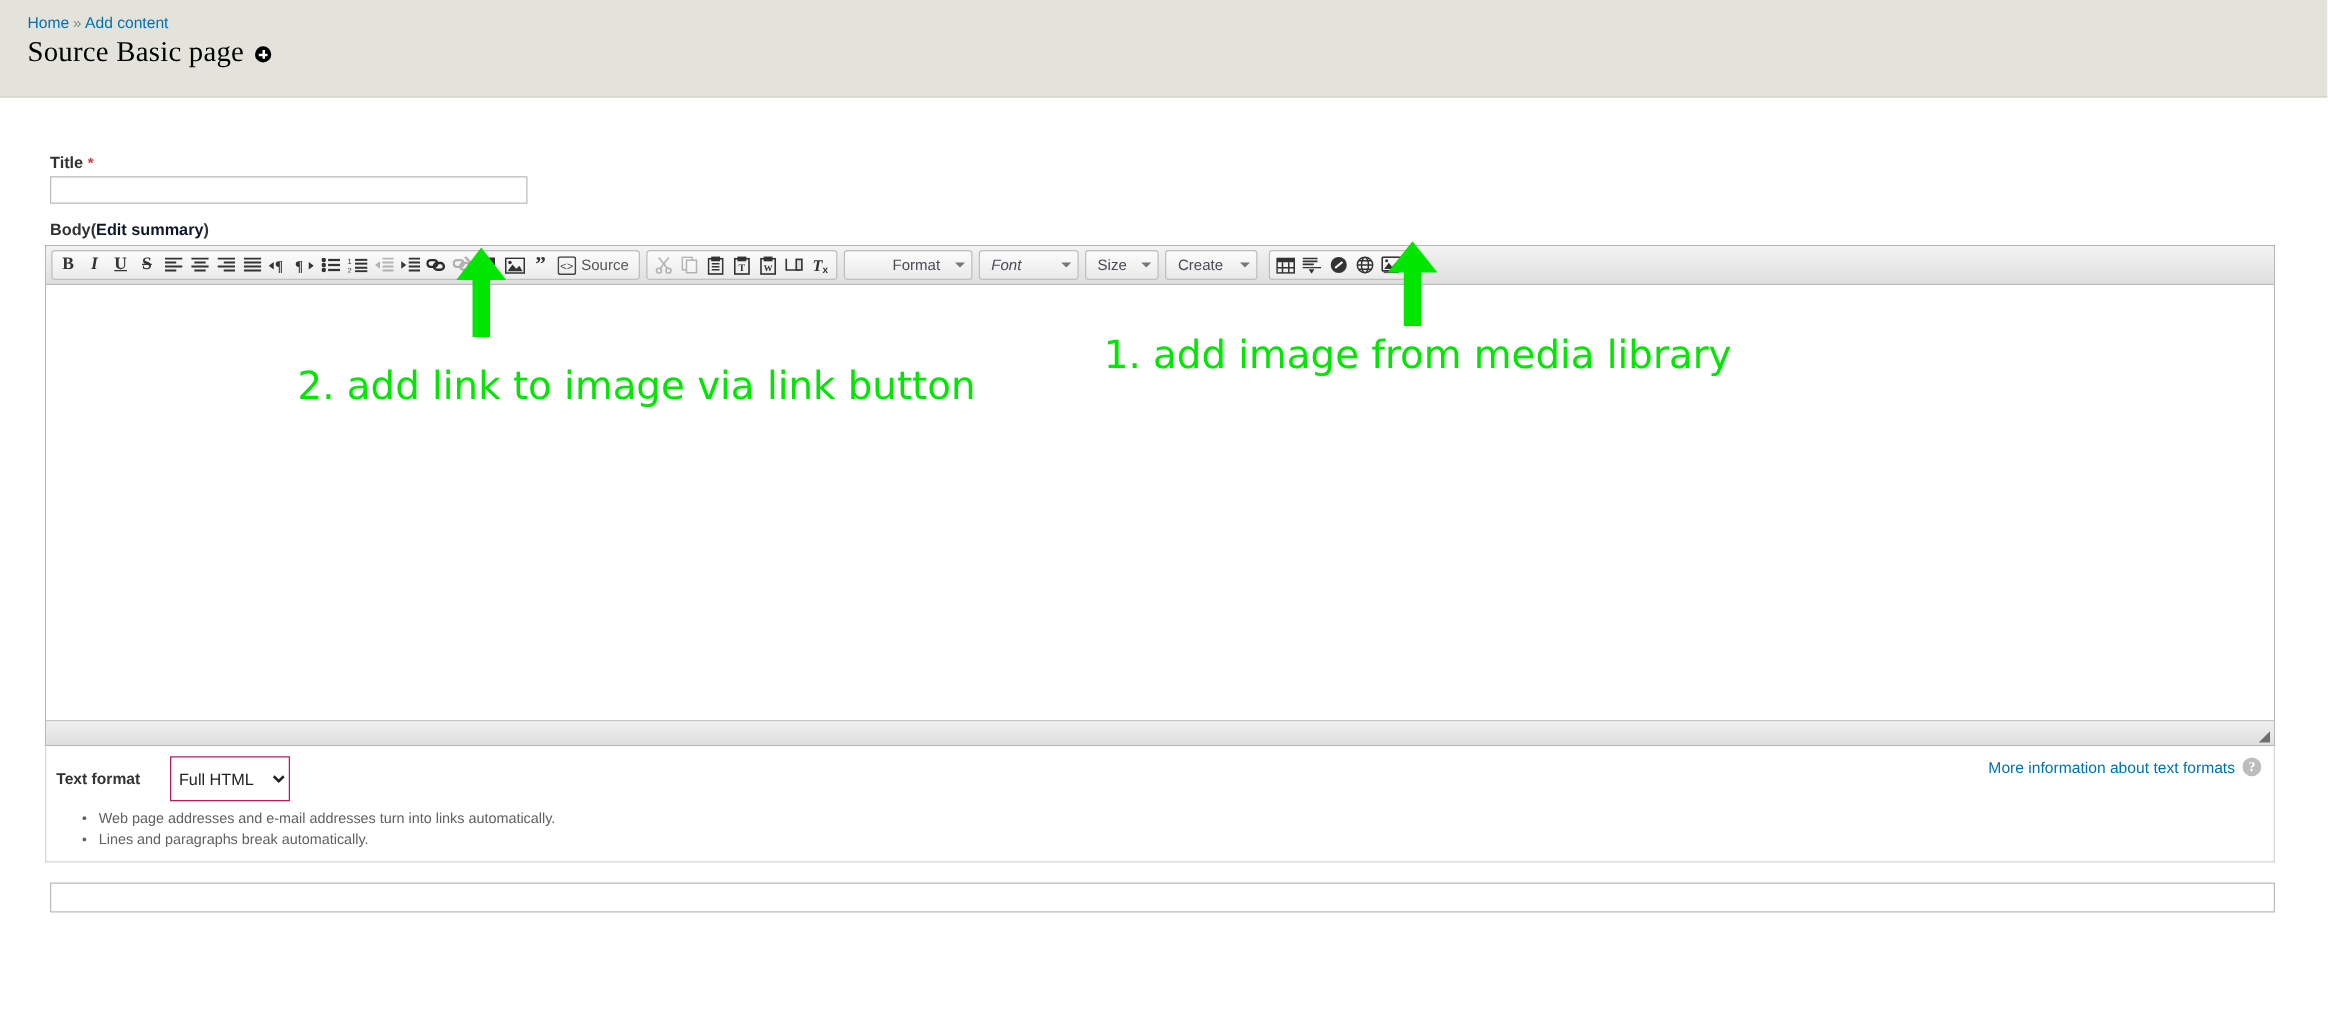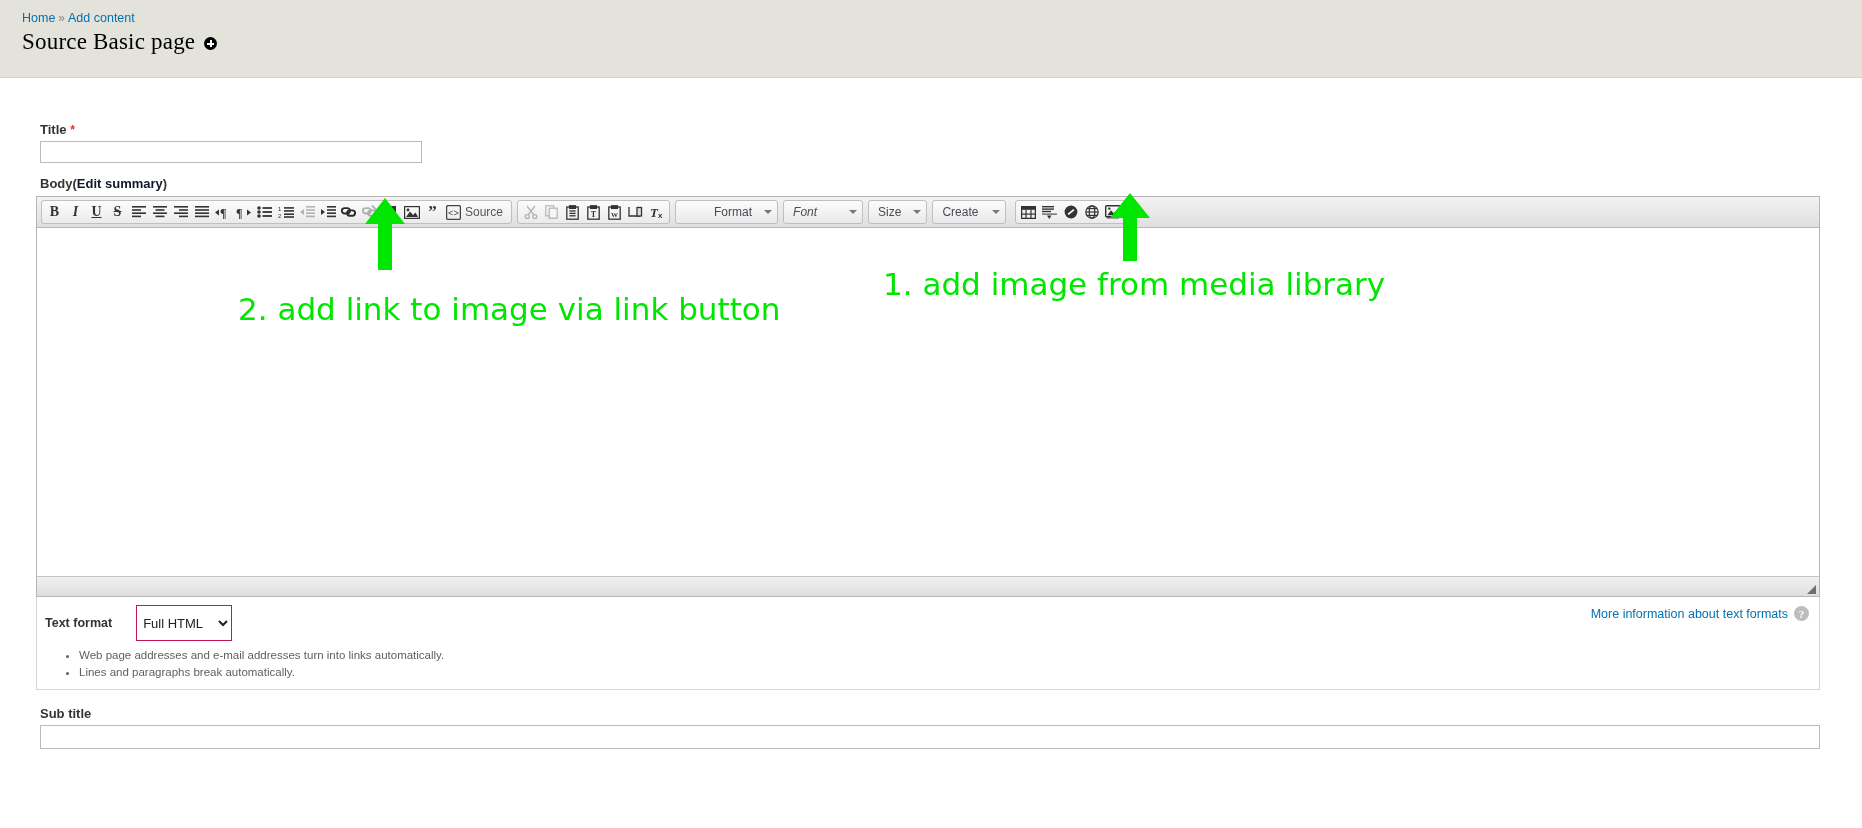--- a/index.html
+++ b/index.html
@@ -634,21 +634,20 @@
       <li>Web page addresses and e-mail addresses turn into links automatically.</li>
       <li>Lines and paragraphs break automatically.</li>
     </ul>
     <div id="more-info">
       <a href="#">More information about text formats</a>
       <span class="help-icon">?</span>
     </div>
   </div>
 
   <div id="subtitle-wrap" class="form-item">
-    <label class="form-label">Sub title</label>
     <input id="subtitle-input" type="text" value="" style="">
   </div>
 </div>
 
 <svg class="arrow" style="left:363px; top:198px;" width="44" height="72" viewBox="0 0 44 72">
   <polygon points="22,0 42,26 29,26 29,72 15,72 15,26 2,26" fill="#00e600"></polygon>
 </svg>
 <div class="annot-text" style="left:190px; top:291px;margin-left:48px;">2. add link to image via link button</div>
 
 <svg class="arrow" style="left:1108px; top:193px;" width="44" height="68" viewBox="0 0 44 68">

